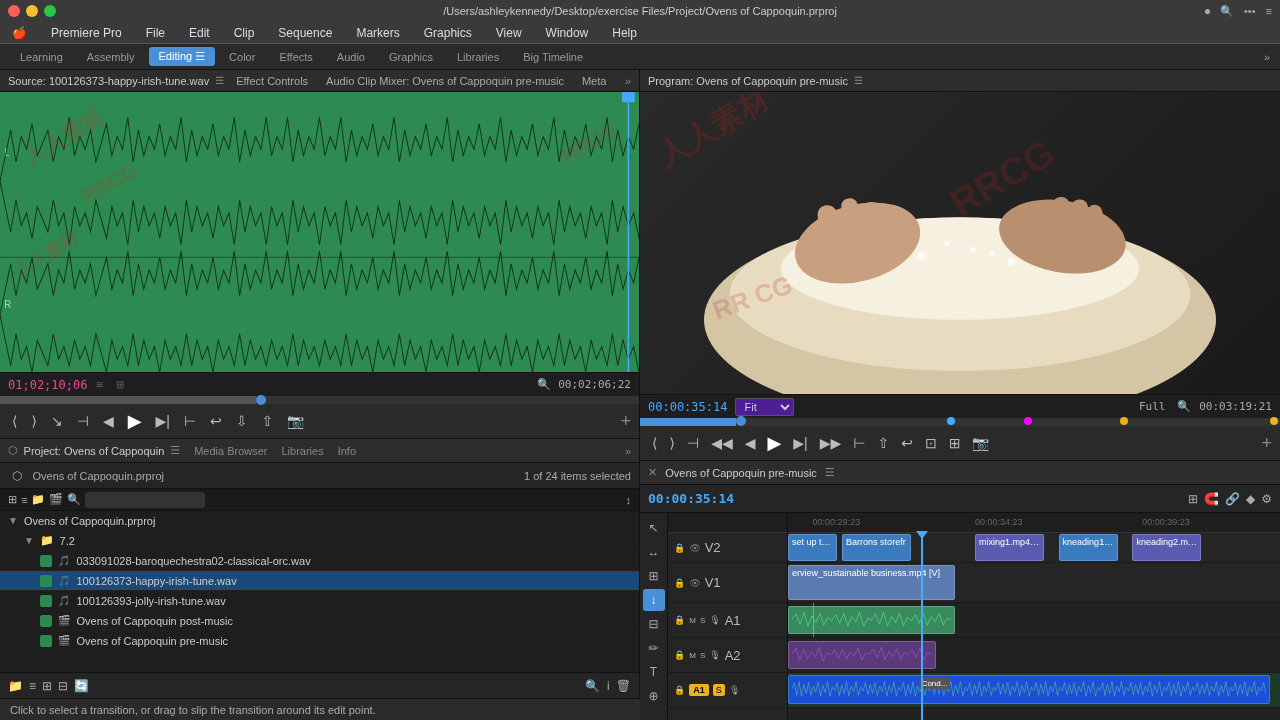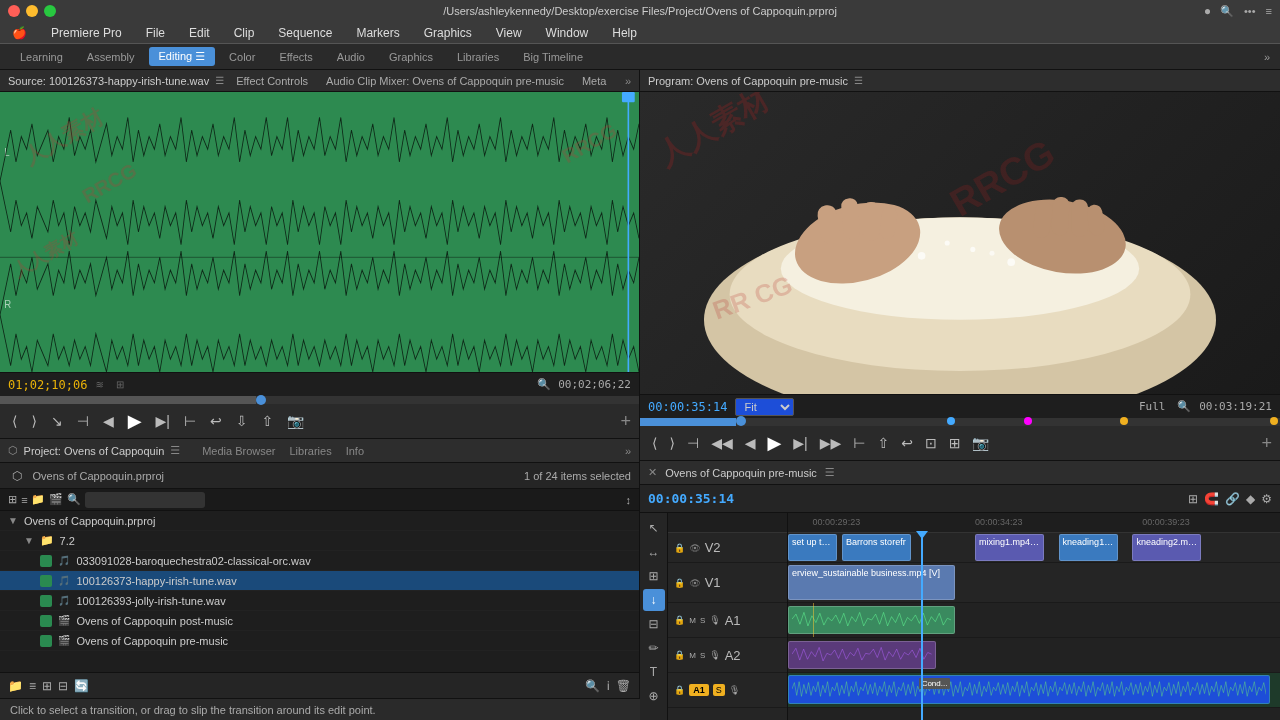--- a/index.html
+++ b/index.html
@@ -106,21 +106,21 @@
     
     .monitor-timecode-bar {
       height: 24px;
       background: #1e1e1e;
       display: flex;
       align-items: center;
       padding: 0 8px;
       gap: 8px;
       border-top: 1px solid #111;
     }
-    .timecode { font-size: 12px; color: #eab308; font-family: monospace; }
+    .timecode { font-size: 12px; color: #ec4899; font-family: monospace; }
     .timecode-right { margin-left: auto; font-size: 11px; color: #aaa; font-family: monospace; }
 
     .monitor-scrub-bar {
       height: 8px;
       background: #333;
       position: relative;
     }
     .scrub-fill { height: 100%; background: #555; width: 40%; }
     .scrub-handle { width: 10px; height: 10px; background: #4a90d9; border-radius: 50%; position: absolute; top: -1px; left: 40%; }
 
@@ -270,21 +270,21 @@
       height: 24px;
       background: #1e1e1e;
       display: flex;
       align-items: center;
       padding: 0 8px;
       gap: 8px;
       border-top: 1px solid #111;
     }
     .prog-tc { font-size: 12px; color: #4af; font-family: monospace; }
     .fit-select {
-      background: #1d4ed8;
+      background: #4c1d95;
       border: 1px solid #555;
       color: #ccc;
       font-size: 11px;
       padding: 1px 4px;
       border-radius: 2px;
     }
     .prog-tc-right { margin-left: auto; font-size: 11px; color: #aaa; font-family: monospace; }
 
     .program-controls {
       height: 34px;
@@ -593,21 +593,21 @@
         <div class="ctrl-spacer"></div>
         <span class="ctrl-plus">+</span>
       </div>
     </div>
 
     <div id="project-panel">
       <div class="project-header">
         <span style="font-size:11px;color:#888;">⬡</span>
         <span class="project-title">Project: Ovens of Cappoquin</span>
         <span class="project-menu-btn">☰</span>
-        <span style="margin-left:16px;font-size:11px;color:#888;">Media Browser</span>
+        <span style="margin-left:8px;font-size:11px;color:#888;">Media Browser</span>
         <span style="margin-left:8px;font-size:11px;color:#888;">Libraries</span>
         <span style="margin-left:8px;font-size:11px;color:#888;">Info</span>
         <span style="margin-left:auto;font-size:11px;color:#888;">»</span>
       </div>
 
       <div class="project-toolbar">
         <span class="proj-tool">⬡</span>
         <span style="font-size:11px;color:#aaa;">Ovens of Cappoquin.prproj</span>
         <span class="proj-count">1 of 24 items selected</span>
       </div>

